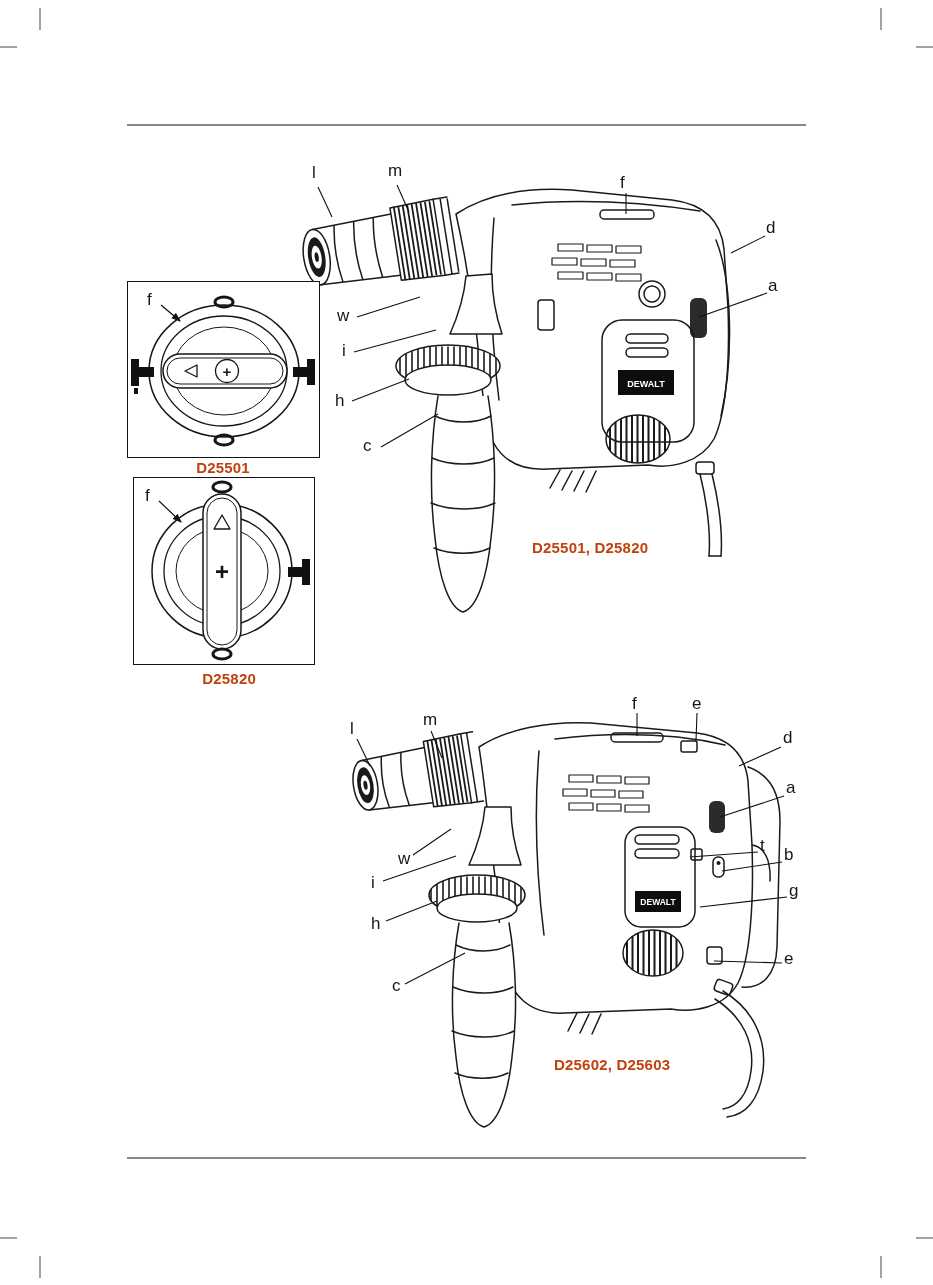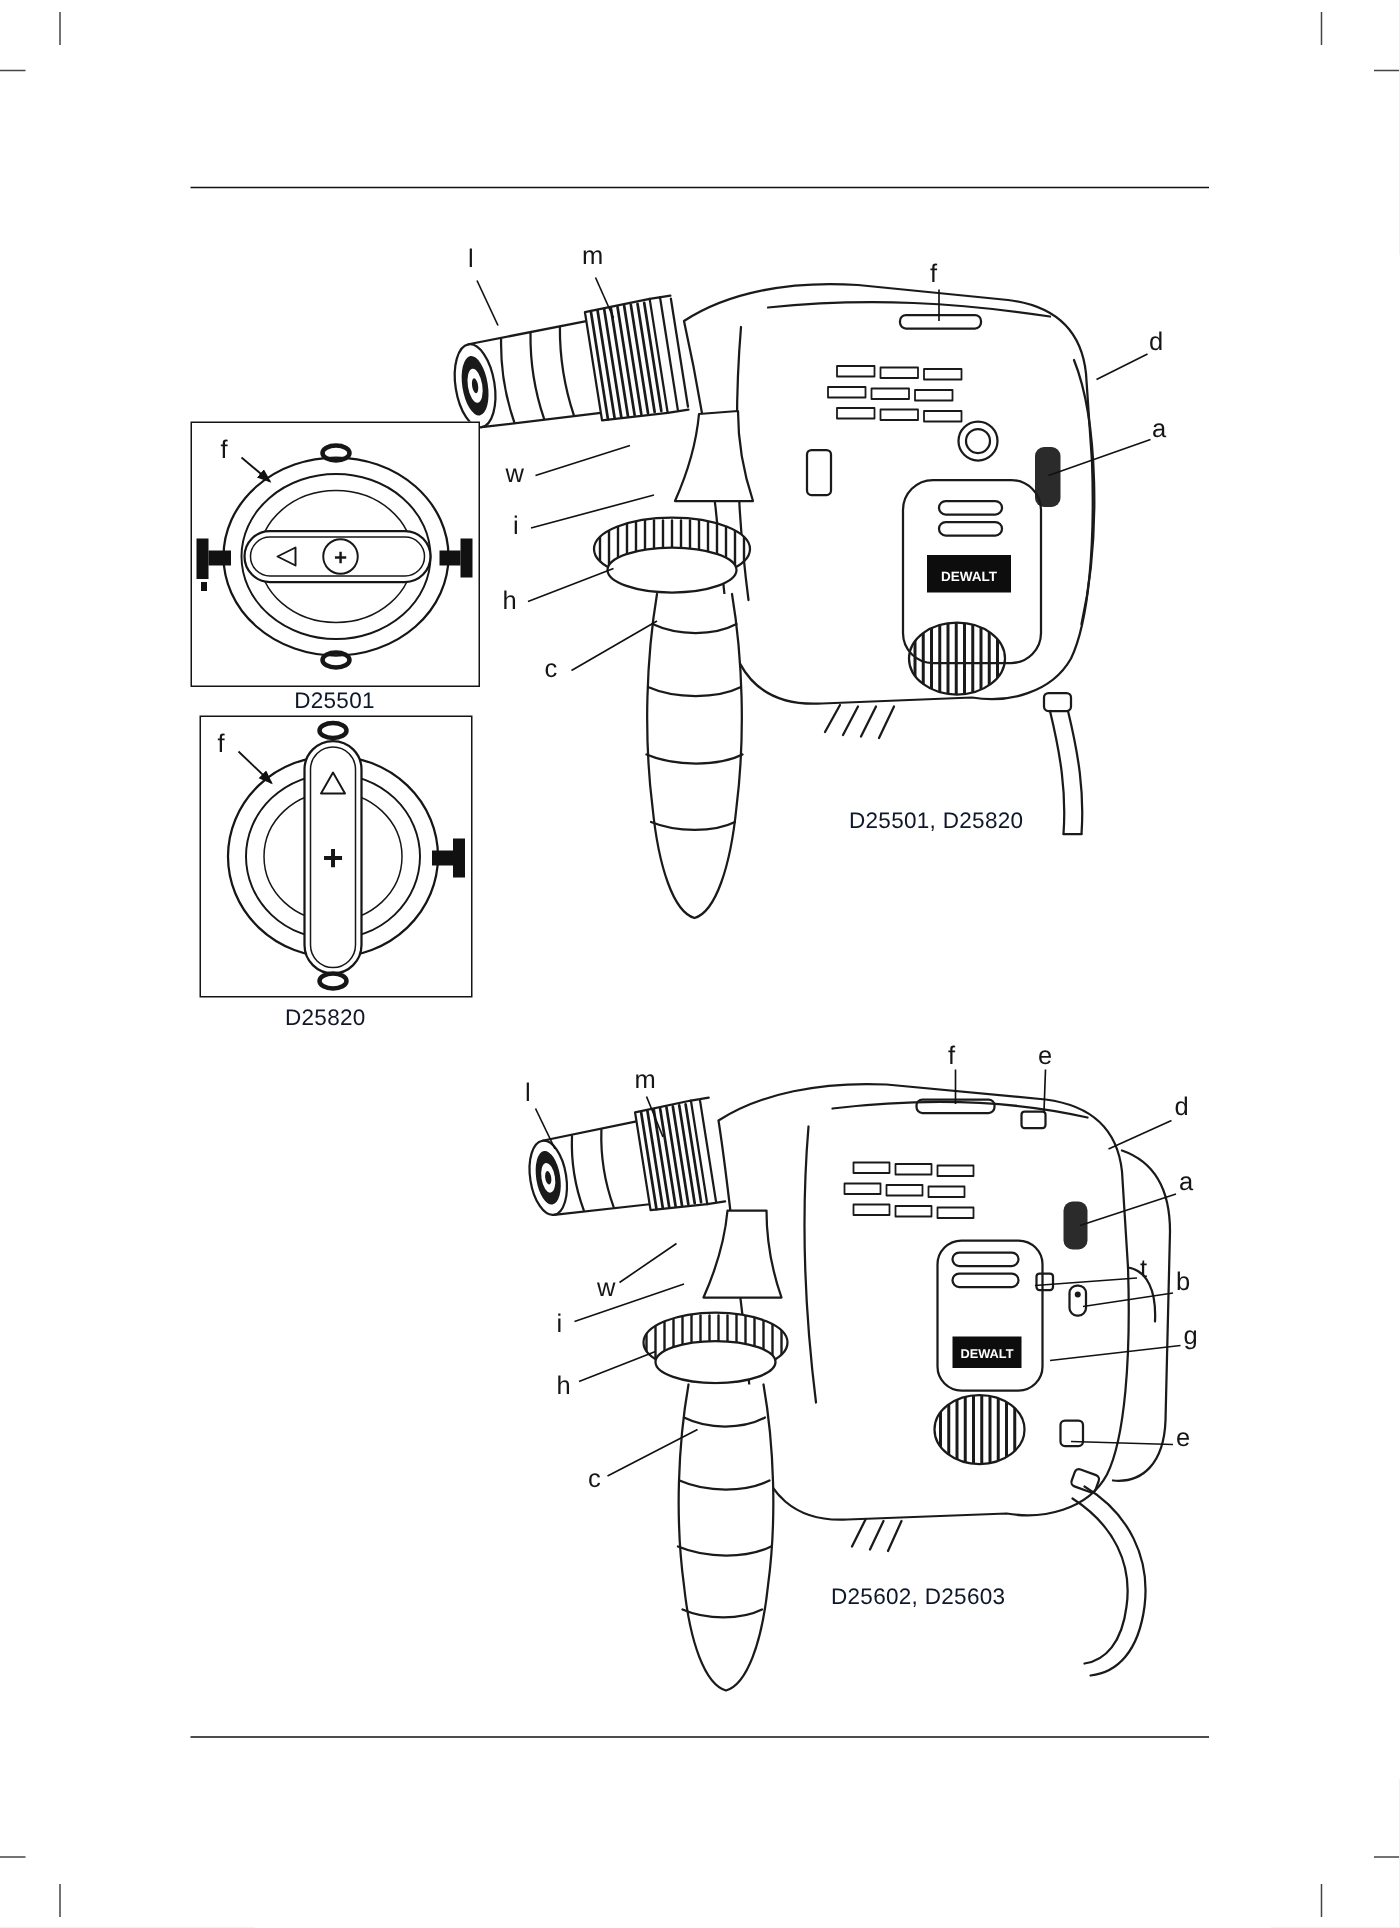--- a/index.html
+++ b/index.html
@@ -1,20 +1,20 @@
 <!DOCTYPE html>
 <html><head>
 <meta charset="utf-8">
 <style>
   html,body{margin:0;padding:0;background:#e8e8e8}
   #page{position:relative;width:933px;height:1285px;background:#ffffff;
         font-family:"Liberation Sans",sans-serif;overflow:hidden}
   .fig{position:absolute}
   .callout{position:absolute;font-size:17px;color:#161616;line-height:1;z-index:8}
-  .caption{position:absolute;font-size:15px;font-weight:normal;color:#0f172a;z-index:8;letter-spacing:.2px}
+  .caption{position:absolute;font-size:15px;font-weight:bold;color:#c2410c;z-index:8;letter-spacing:.2px}
   .inset{position:absolute;border:1.7px solid #141414;background:#fff;box-sizing:border-box;z-index:3}
   #overlay{position:absolute;left:0;top:0;z-index:7;pointer-events:none}
   svg text{font-family:"Liberation Sans",sans-serif}
 </style>
 </head>
 <body>
 
 <div id="page">
 
   <svg class="fig" style="left:280px;top:158px;z-index:2" width="510" height="485" viewBox="0 0 510 485">
@@ -363,17 +363,17 @@
   <span class="callout" style="left:760px;top:837px">t</span>
   <span class="callout" style="left:784px;top:846px">b</span>
   <span class="callout" style="left:789px;top:882px">g</span>
   <span class="callout" style="left:784px;top:950px">e</span>
   <span class="callout" style="left:398px;top:850px">w</span>
   <span class="callout" style="left:371px;top:874px">i</span>
   <span class="callout" style="left:371px;top:915px">h</span>
   <span class="callout" style="left:392px;top:977px">c</span>
 
   <div class="caption" style="left:190px;top:459px;width:66px;text-align:center">D25501</div>
-  <div class="caption" style="left:190px;top:670px;width:66px;text-align:left">D25820</div>
-  <div class="caption" style="left:566px;top:539px">D25501, D25820</div>
+  <div class="caption" style="left:190px;top:670px;width:66px;text-align:right">D25820</div>
+  <div class="caption" style="left:532px;top:539px">D25501, D25820</div>
   <div class="caption" style="left:554px;top:1056px">D25602, D25603</div>
 
 </div>
 
 </body></html>

